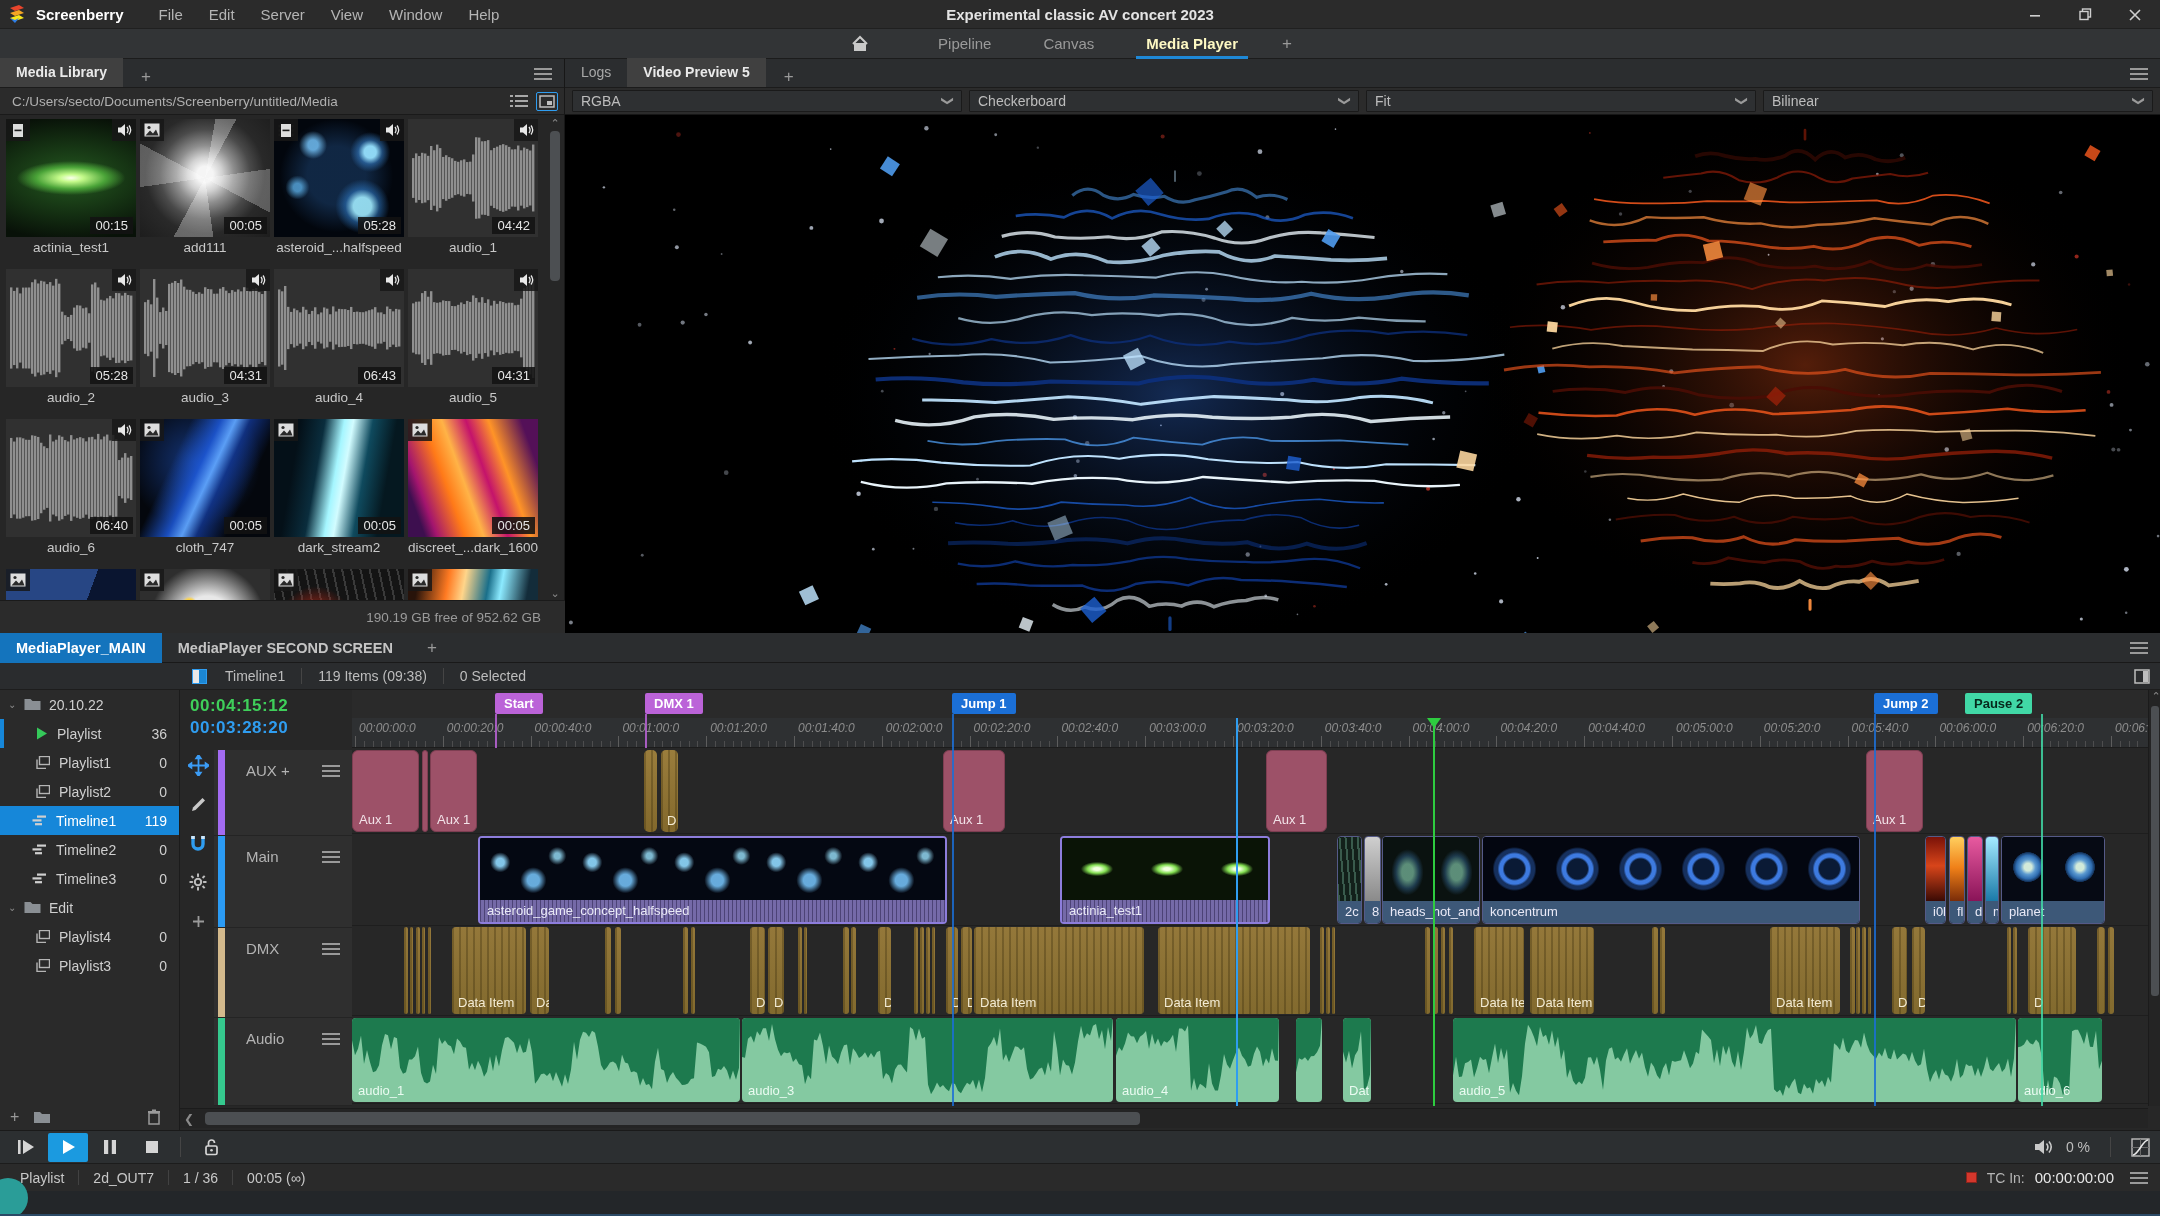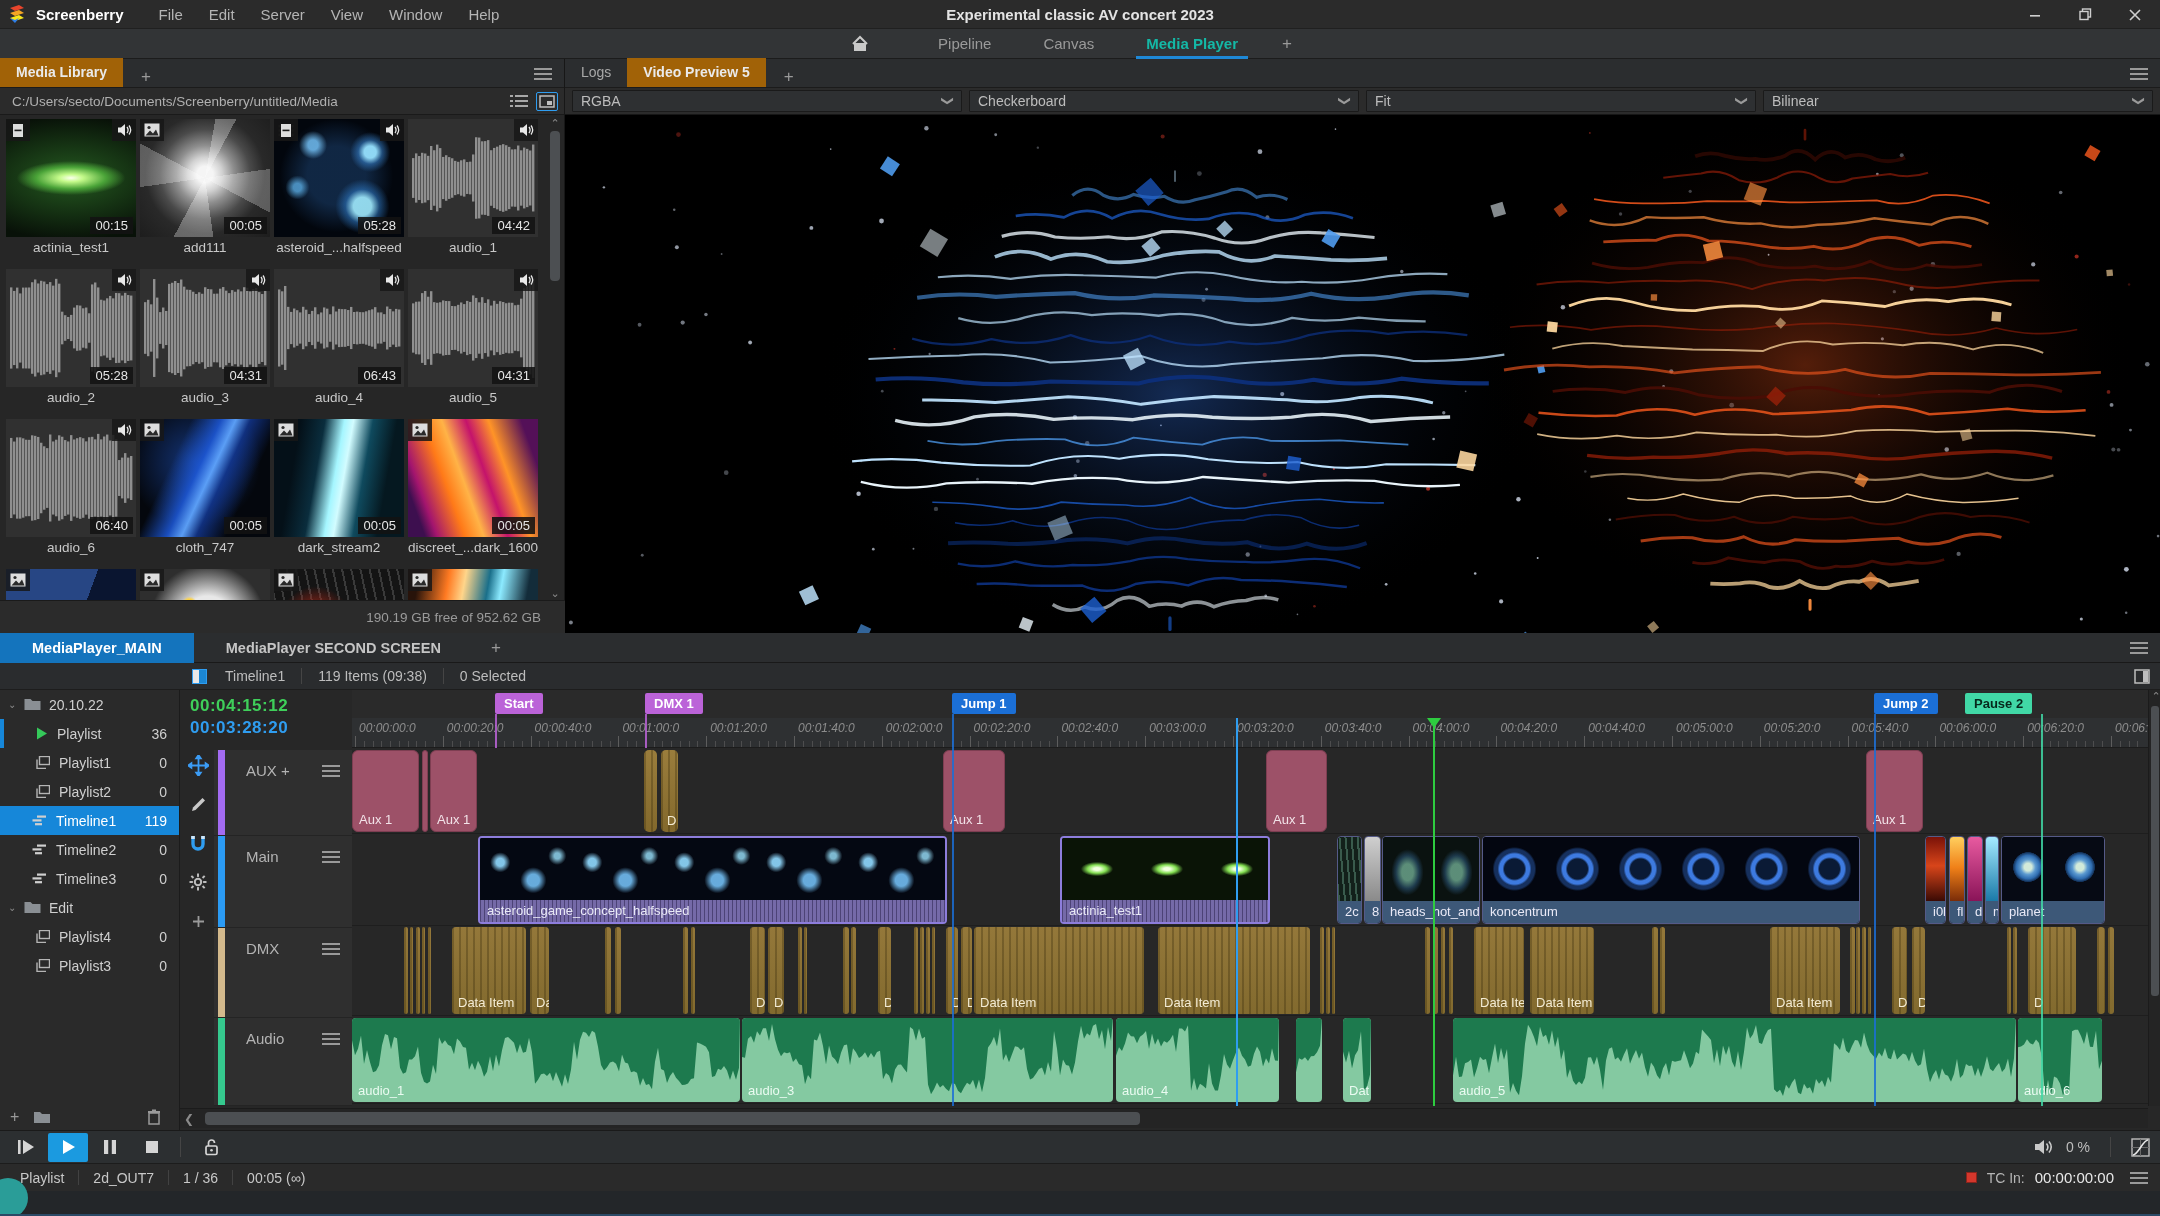--- a/index.html
+++ b/index.html
@@ -13,28 +13,28 @@
   #menubar .appname { color:#ffffff; font-weight:bold; font-size:15px; margin-right:22px; }
   .menu-item { color:#b4b4b4; padding:0 13px; height:29px; line-height:29px; cursor:default; }
   #win-title { position:absolute; left:50%; transform:translateX(-50%); color:#e3e3e3; font-weight:bold; font-size:15px; white-space:nowrap; }
   #win-controls { position:absolute; right:0; top:0; height:29px; display:flex; }
   #win-controls .wbtn { width:50px; height:29px; display:flex; align-items:center; justify-content:center; color:#cfcfcf; }
 
   
   #maintabs { position:absolute; left:0; top:29px; width:2160px; height:30px; background:#323436; display:flex; align-items:center; justify-content:center; border-bottom:1px solid #1c1c1c; }
   #maintabs .home { width:34px; text-align:center; margin-right:28px; }
   .main-tab { position:relative; color:#9a9a9a; padding:0 26px; height:30px; line-height:30px; font-size:15px; }
-  .main-tab.active { color:#14b8a6; font-weight:bold; }
+  .main-tab.active { color:#fef9c3; font-weight:bold; }
   .main-tab.active::after { content:""; position:absolute; left:16px; right:16px; bottom:0; height:3px; background:#1e88d6; }
   .tab-plus { color:#9a9a9a; padding:0 18px; font-size:17px; }
 
   
   .panel-tabrow { position:relative; height:29px; background:#2b2d2f; display:flex; align-items:flex-end; border-bottom:1px solid #1b1b1b; }
   .ptab { height:29px; line-height:29px; padding:0 16px; color:#a8a8a8; font-size:14px; background:transparent; }
-  .ptab.active { background:#a16207; color:#eaeaea; font-weight:bold; }
+  .ptab.active { background:#404040; color:#eaeaea; font-weight:bold; }
   .hamburger { width:20px; height:14px; display:inline-block; position:relative; }
   .hamburger i { position:absolute; left:0; width:18px; height:2px; background:#9a9a9a; }
   .hamburger i:nth-child(1){top:1px} .hamburger i:nth-child(2){top:6px} .hamburger i:nth-child(3){top:11px}
   .row-right { position:absolute; right:10px; top:8px; }
 
   
   #library { position:absolute; left:0; top:59px; width:565px; height:574px; background:#262626; border-right:1px solid #171717; }
   #lib-path { height:27px; background:#2b2b2b; border-bottom:1px solid #1a1a1a; display:flex; align-items:center; padding:0 6px 0 12px; }
   #lib-path .path-text { flex:1; color:#b0b0b0; font-size:13.5px; white-space:nowrap; overflow:hidden; }
   .view-icon { width:22px; height:19px; margin-left:6px; display:flex; align-items:center; justify-content:center; border:1px solid transparent; border-radius:2px; }
@@ -67,21 +67,21 @@
   
   #preview { position:absolute; left:565px; top:59px; width:1595px; height:574px; background:#262626; }
   #preview-selects { height:27px; background:#2b2b2b; border-bottom:1px solid #161616; display:flex; gap:7px; padding:2px 7px; }
   .select { flex:1; background:#2e3032; border:1px solid #1a1a1a; display:flex; align-items:center; justify-content:space-between; padding:0 8px; color:#bdbdbd; font-size:14px; border-radius:1px; }
   .chev { color:#9a9a9a; font-size:12px; }
   #preview-canvas { position:absolute; left:0; top:56px; width:1595px; height:518px; background:#000; overflow:hidden; }
 
   
   #player { position:absolute; left:0; top:633px; width:2160px; height:583px; background:#2a2a2a; }
   #ptabs { position:relative; height:30px; background:#2b2d2f; display:flex; border-bottom:1px solid #191919; }
-  .player-tab { height:30px; line-height:30px; padding:0 32px; font-size:14.5px; font-weight:bold; color:#c5c5c5; }
+  .player-tab { height:30px; line-height:30px; padding:0 16px; font-size:14.5px; font-weight:bold; color:#c5c5c5; }
   .player-tab.active { background:#1474bd; color:#fff; }
   #pheader { position:relative; height:27px; background:#2a2c2e; border-bottom:1px solid #1d1d1d; display:flex; align-items:center; color:#bdbdbd; font-size:14px; }
   #pheader .hsep { width:1px; height:16px; background:#454545; margin:0 16px; }
   #pheader .split-icon { width:15px; height:15px; border:1px solid #2f9df0; margin-left:192px; background:linear-gradient(90deg,#e8e8e8 0 45%, #1b87d4 45%); }
   #pbody { position:absolute; left:0; top:57px; width:2160px; height:440px; background:#272727; }
 
   
   #sidebar { position:absolute; left:0; top:0; width:180px; height:440px; background:#2a2a2a; border-right:1px solid #1b1b1b; overflow:hidden; }
   .tree-row { position:relative; height:29px; display:flex; align-items:center; color:#cfcfcf; font-size:14px; }
   .tree-row.selected { background:#1687d9; color:#fff; }

